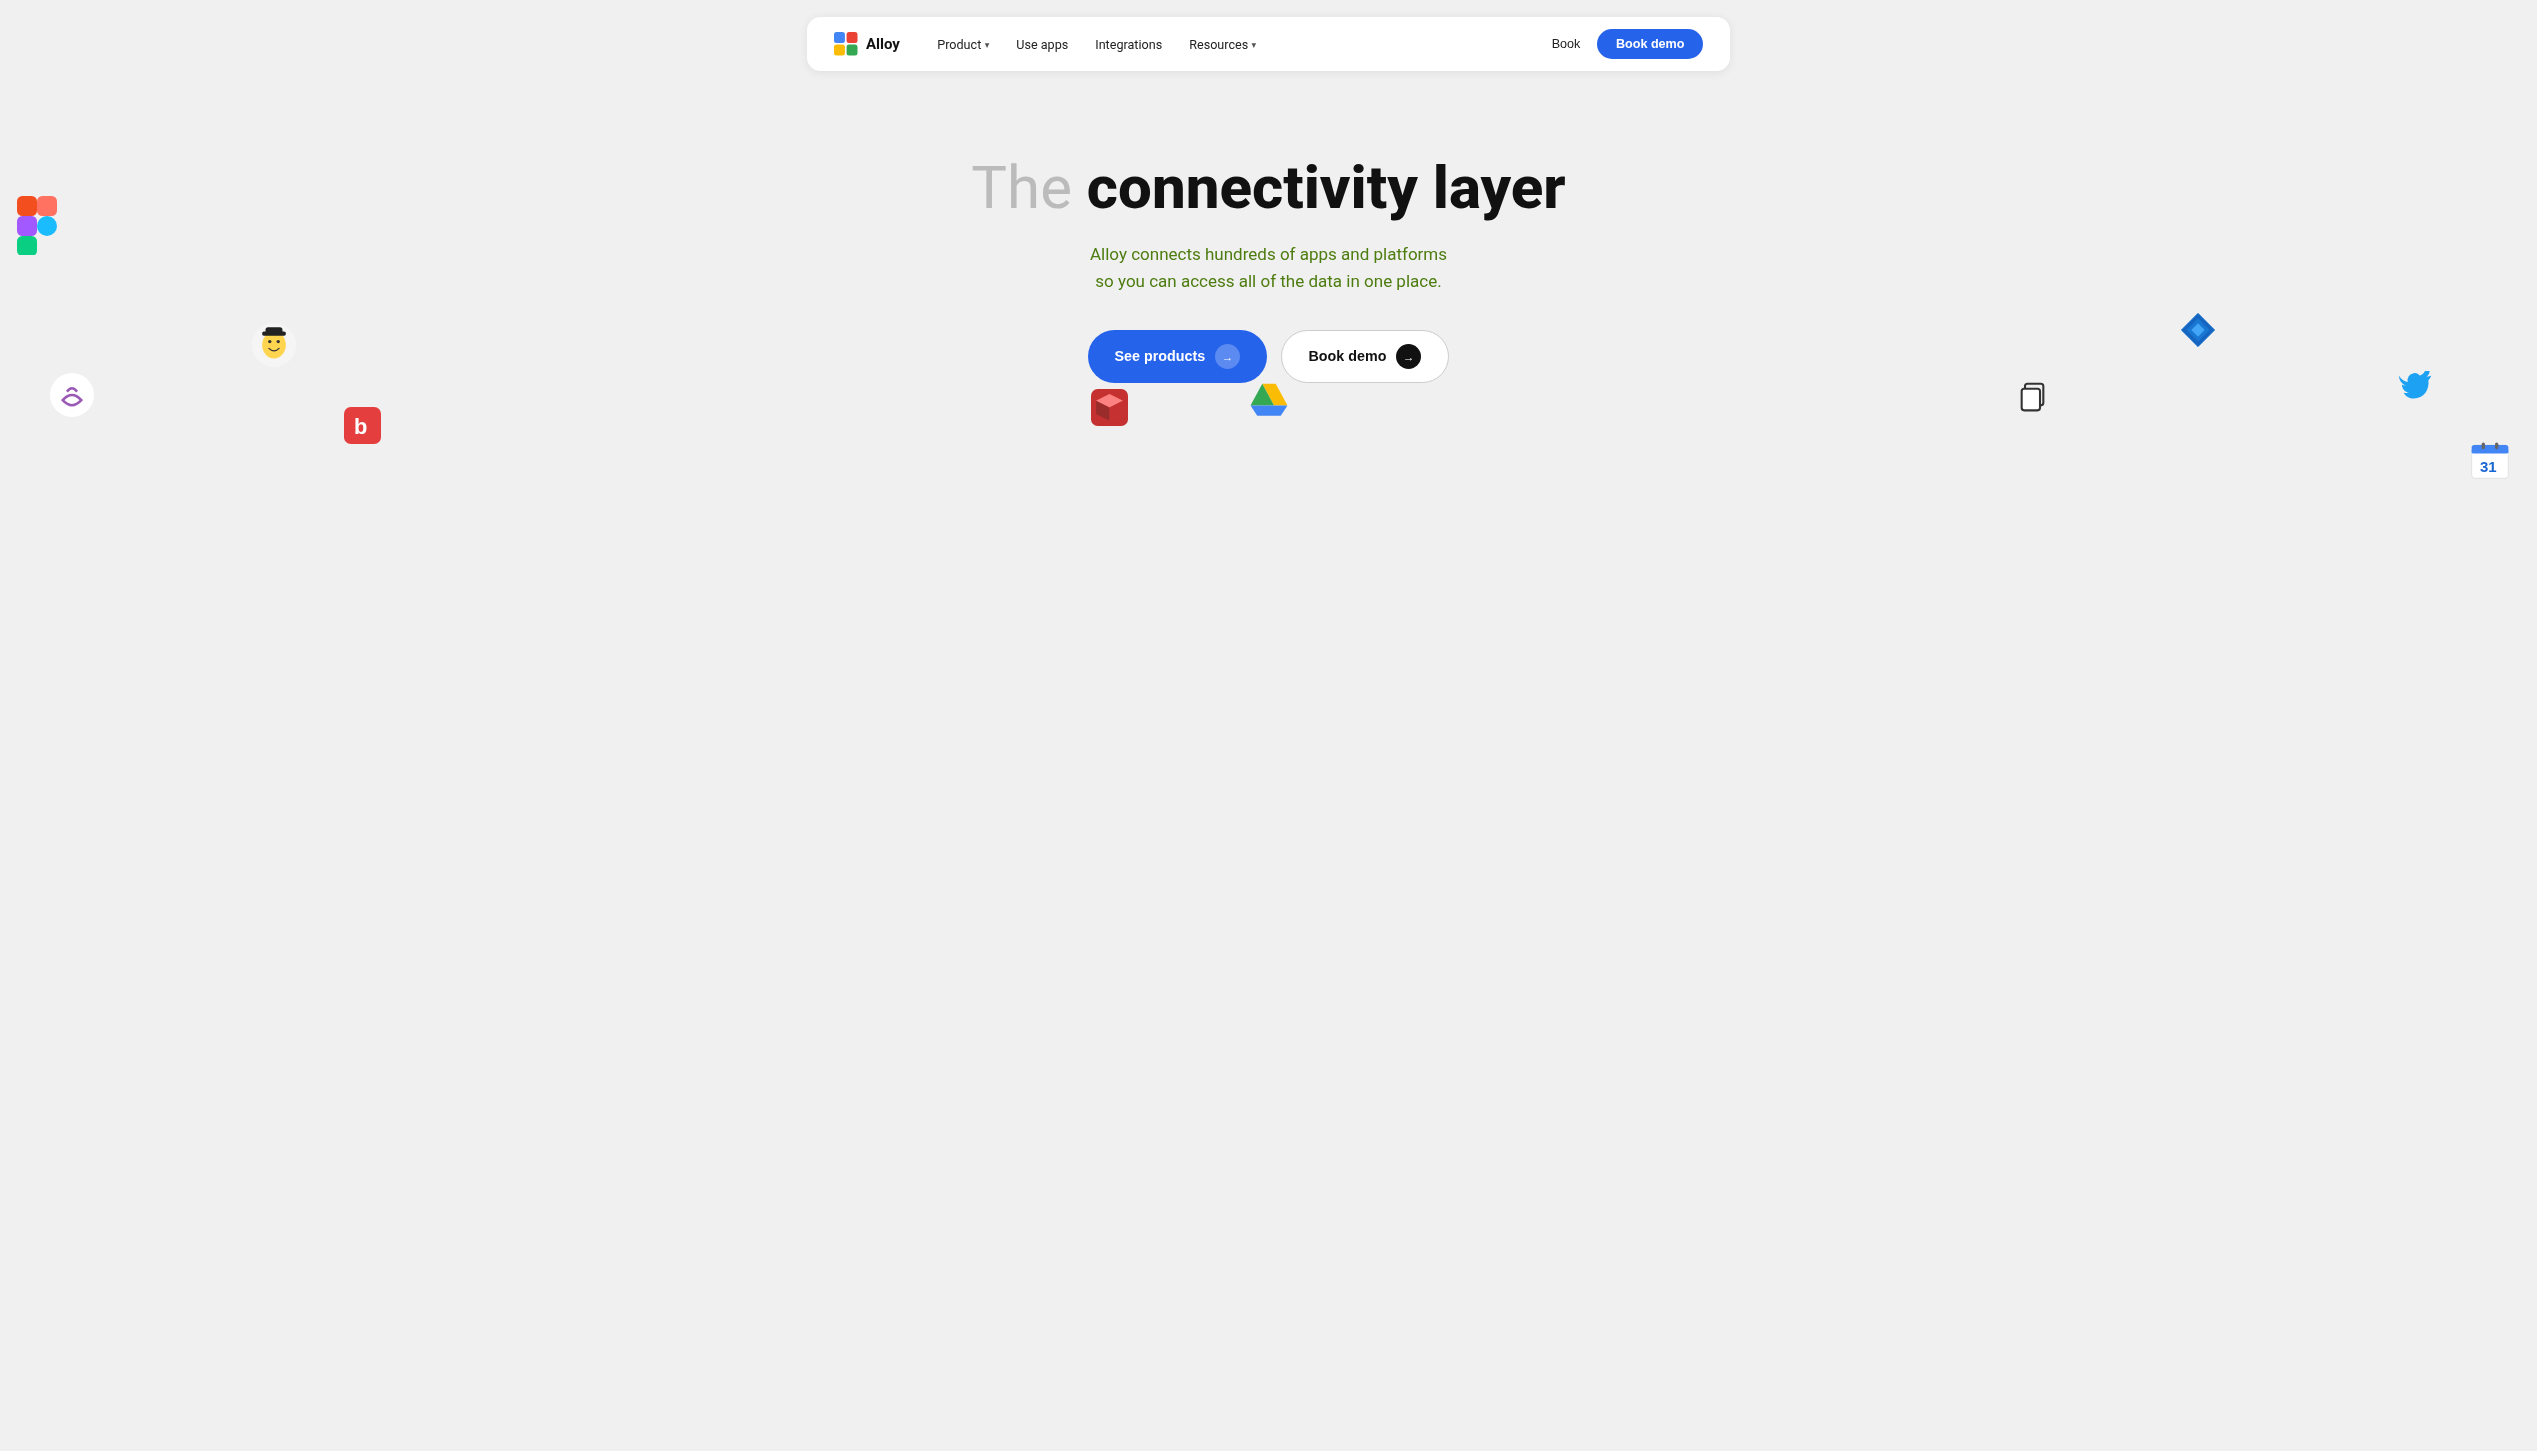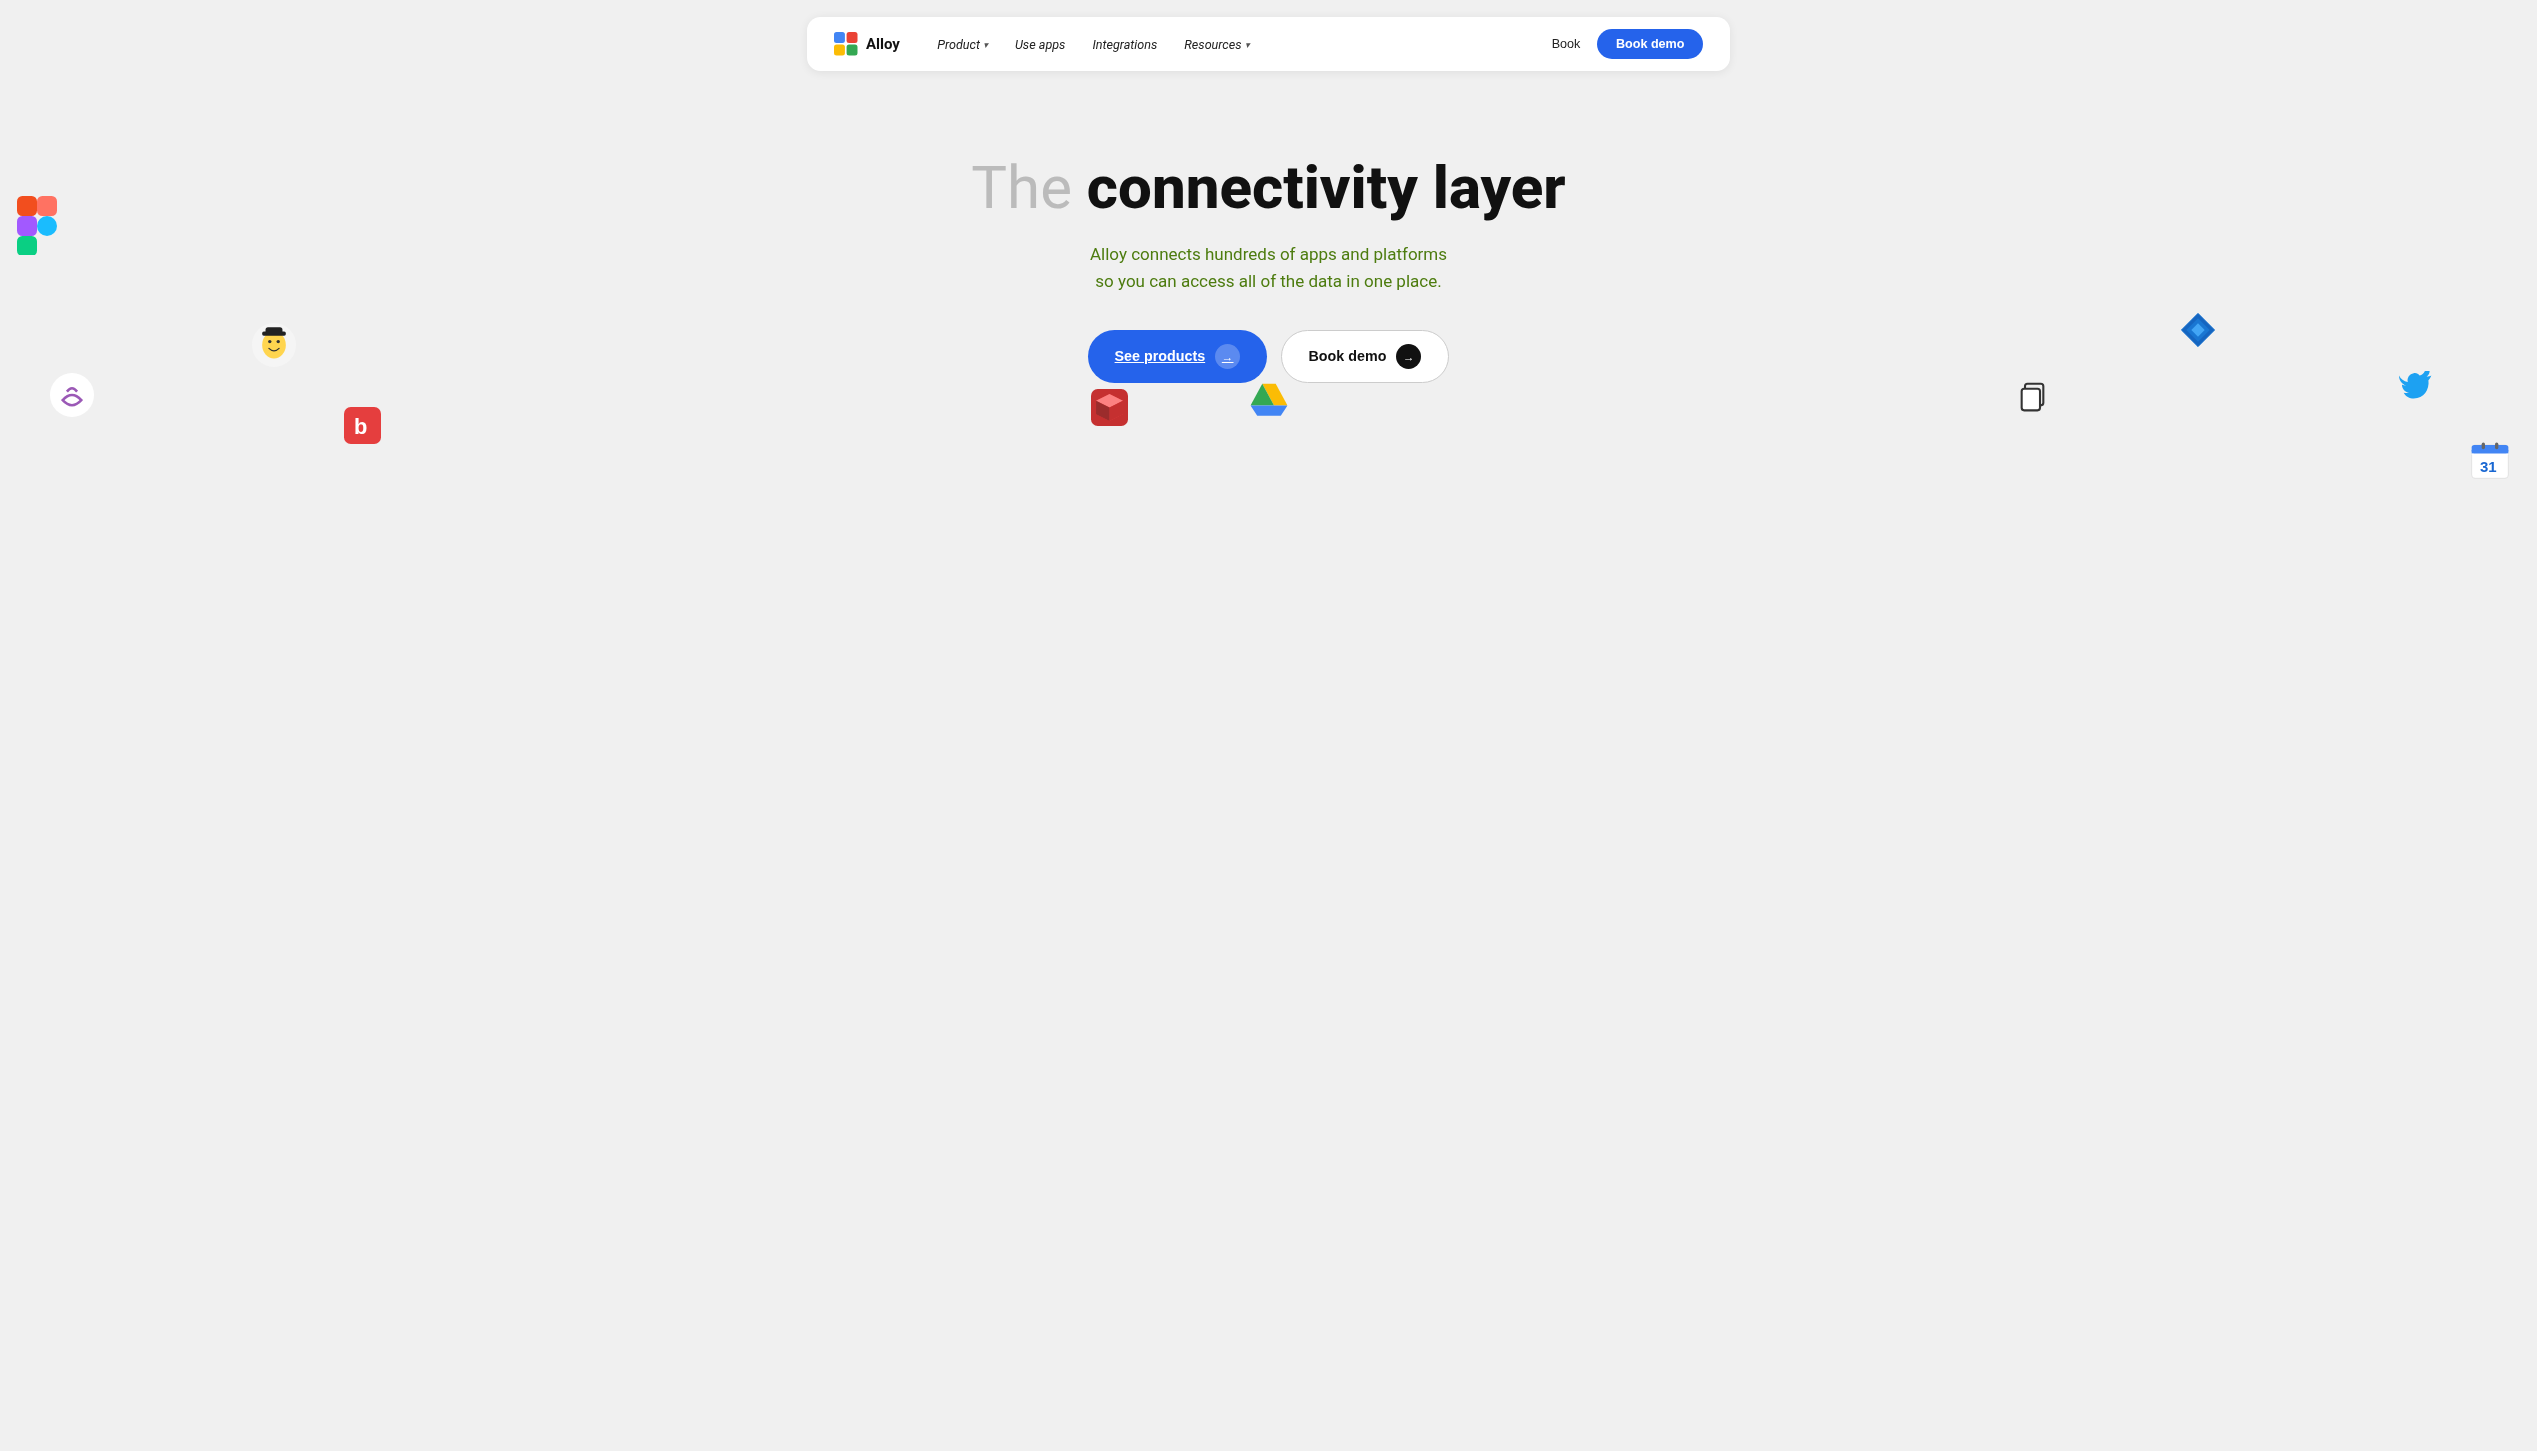--- a/index.html
+++ b/index.html
@@ -49,21 +49,20 @@
       flex: 1;
     }
     .nav-link {
       font-size: 12.6px;
       color: #222;
       cursor: pointer;
       display: flex;
       align-items: center;
       gap: 3.4px;
       white-space: nowrap;
-      font-style: italic;
     }
     .nav-link .chevron {
       font-size: 9.2px;
       color: #555;
     }
     .nav-actions {
       display: flex;
       align-items: center;
       gap: 17px;
       margin-left: auto;
@@ -122,21 +121,20 @@
       color: #fff;
       border: none;
       border-radius: 42px;
       padding: 13.4px 27px;
       font-size: 14.3px;
       font-weight: 600;
       cursor: pointer;
       display: flex;
       align-items: center;
       gap: 10px;
-      text-decoration: underline;
     }
     .btn-see-products .arrow-circle {
       width: 25px;
       height: 25px;
       background: rgba(255,255,255,0.25);
       border-radius: 50%;
       display: flex;
       align-items: center;
       justify-content: center;
       font-size: 11.7px;

